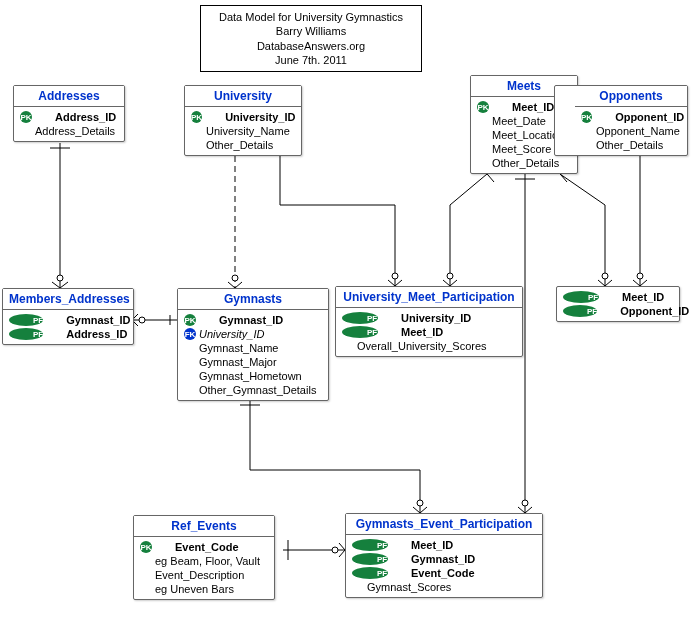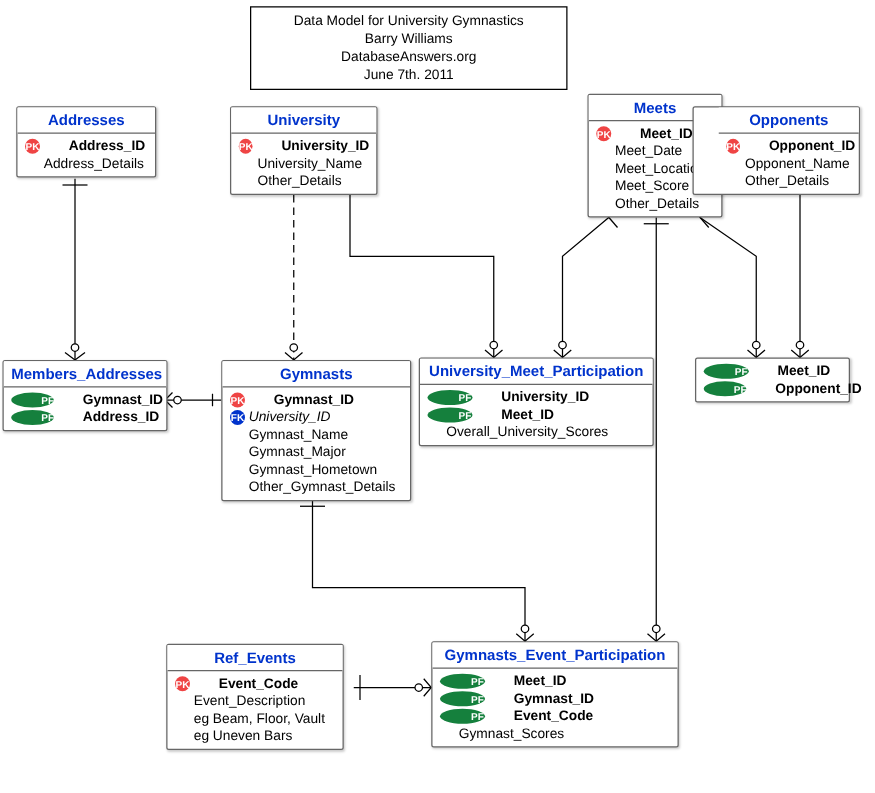--- a/index.html
+++ b/index.html
@@ -11,21 +11,21 @@
     font-family: Arial, Helvetica, sans-serif;
     font-size: 11px;
     position: relative;
     color: #000;
   }
   .title-box {
     position: absolute;
     border: 1px solid #000;
     background: #fff;
     text-align: center;
-    padding: 4px 28px;
+    padding: 4px 12px;
     line-height: 1.3;
   }
   .entity {
     position: absolute;
     border: 1px solid #666;
     background: #fff;
     box-shadow: 1px 1px 2px rgba(0,0,0,.2);
     border-radius: 2px;
   }
   .entity-header {
@@ -54,21 +54,21 @@
     display: inline-flex;
     align-items: center;
     justify-content: center;
     width: 12px;
     height: 12px;
     border-radius: 50%;
     font-size: 8px;
     font-weight: bold;
     color: #fff;
   }
-  .key.pk { background: #ef4444; }
+  .key.pk { background: #15803d; }
   .key.pf { background: #15803d; padding-left: 24px; }
   .key.fk { background: #0033cc; }
   .key-spacer {
     display: inline-block;
     width: 12px;
     height: 12px;
   }
   svg.lines {
     position: absolute;
     top: 0;
@@ -302,25 +302,25 @@
 
 <div class="entity" style="left:133px; top:515px; width:140px;">
   <div class="entity-header">Ref_Events</div>
   <div class="entity-body">
     <div class="attr pk">
         <span class="key pk">PK</span>
         <span class="name">Event_Code</span>
       </div>
     <div class="attr">
         <span class="key-spacer"></span>
+        <span class="name">eg Beam, Floor, Vault</span>
+      </div>
+    <div class="attr">
+        <span class="key-spacer"></span>
         <span class="name">Event_Description</span>
-      </div>
-    <div class="attr">
-        <span class="key-spacer"></span>
-        <span class="name">eg Beam, Floor, Vault</span>
       </div>
     <div class="attr">
         <span class="key-spacer"></span>
         <span class="name">eg Uneven Bars</span>
       </div>
   </div>
 </div>
 
 <div class="entity" style="left:345px; top:513px; width:196px;">
   <div class="entity-header">Gymnasts_Event_Participation</div>

